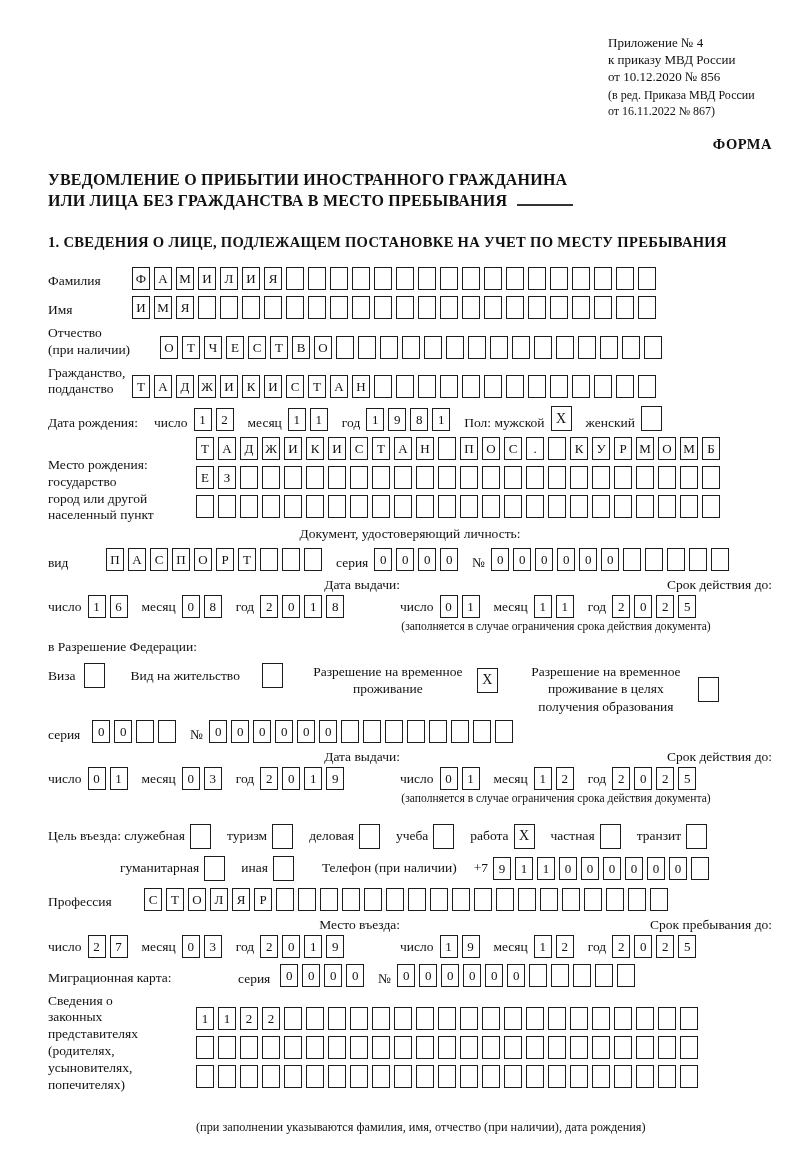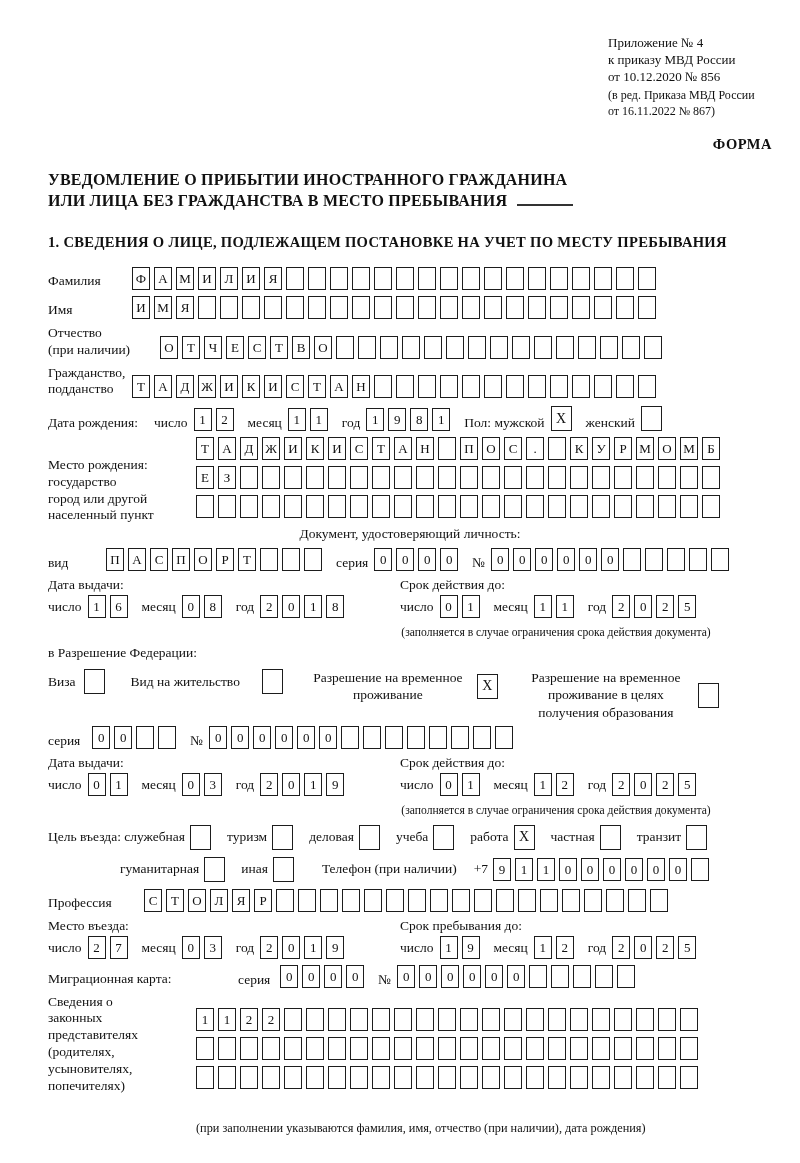--- a/index.html
+++ b/index.html
@@ -25,23 +25,23 @@
   .forma{font-weight:bold;text-align:right;margin-top:16px;font-size:14.5px;letter-spacing:.5px}
   .title{text-align:left;font-weight:bold;font-size:16px;margin-top:16px;line-height:1.35;letter-spacing:.2px}
   .blankline{display:inline-block;width:56px;border-bottom:2px solid #333;height:12px;margin-left:10px}
   .sect{font-weight:bold;font-size:14.6px;margin:22px 0 16px 0;letter-spacing:.3px}
   .dlbl{margin:4px 6px 0 10px;flex:none}
   .dlbl.first{margin-left:0}
   .doc-hdr{text-align:center;font-weight:normal;font-size:13.5px;margin:4px 0 6px 0}
   .two-col{display:flex;margin-bottom:4px}
   .col-l{width:352px;flex:none}
   .col-r{flex:1}
-  .c-hdr{text-align:left;margin-bottom:2px}
+  .c-hdr{text-align:right;margin-bottom:2px}
   .daterow{display:flex;align-items:flex-start}
-  .small-note{font-size:11.6px;text-align:center;margin-top:8px;margin-left:-60px;white-space:nowrap}
+  .small-note{font-size:11.6px;text-align:center;margin-top:2px;margin-left:-60px;white-space:nowrap}
   .plain{margin-bottom:4px;line-height:1.45}
   .optrow{display:flex;align-items:flex-start;margin:6px 0 10px 0}
   .opt{display:flex;align-items:center;margin-right:14px}
   .opt .olbl{margin-right:8px;line-height:1.3}
   .opt .center2{width:162px;text-align:center}
   .opt .center3{width:168px;text-align:center}
   .purp{display:flex;align-items:center;margin-bottom:7px;flex-wrap:nowrap}
   .purp .plbl{margin:0 5px 0 12px;flex:none}
   .purp .plbl.first{margin-left:0}
   .col{display:flex;flex-direction:column}
@@ -501,21 +501,21 @@
             <span class="cb">2</span>
             <span class="cb">0</span>
             <span class="cb">2</span>
             <span class="cb">5</span>
           </span>
       </div>
       <div class="small-note">(заполняется в случае ограничения срока действия документа)</div>
     </div>
   </div>
 
-  <div class="purp" style="margin-top:8px">
+  <div class="purp" style="margin-top:19px">
     <span class="plbl first">Цель въезда: служебная</span>
     <span class="boxes chk">
         <span class="cb"></span>
       </span>
     <span class="plbl">туризм</span>
     <span class="boxes chk">
         <span class="cb"></span>
       </span>
     <span class="plbl">деловая</span>
     <span class="boxes chk">

